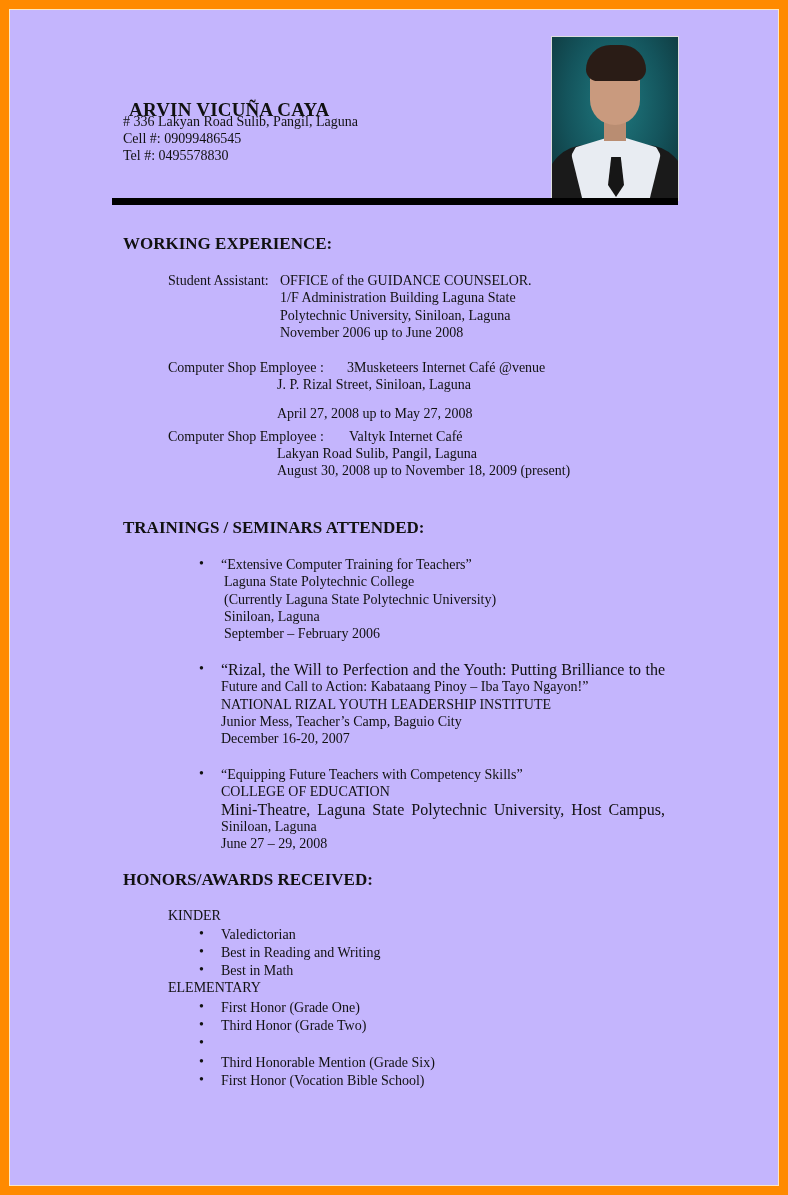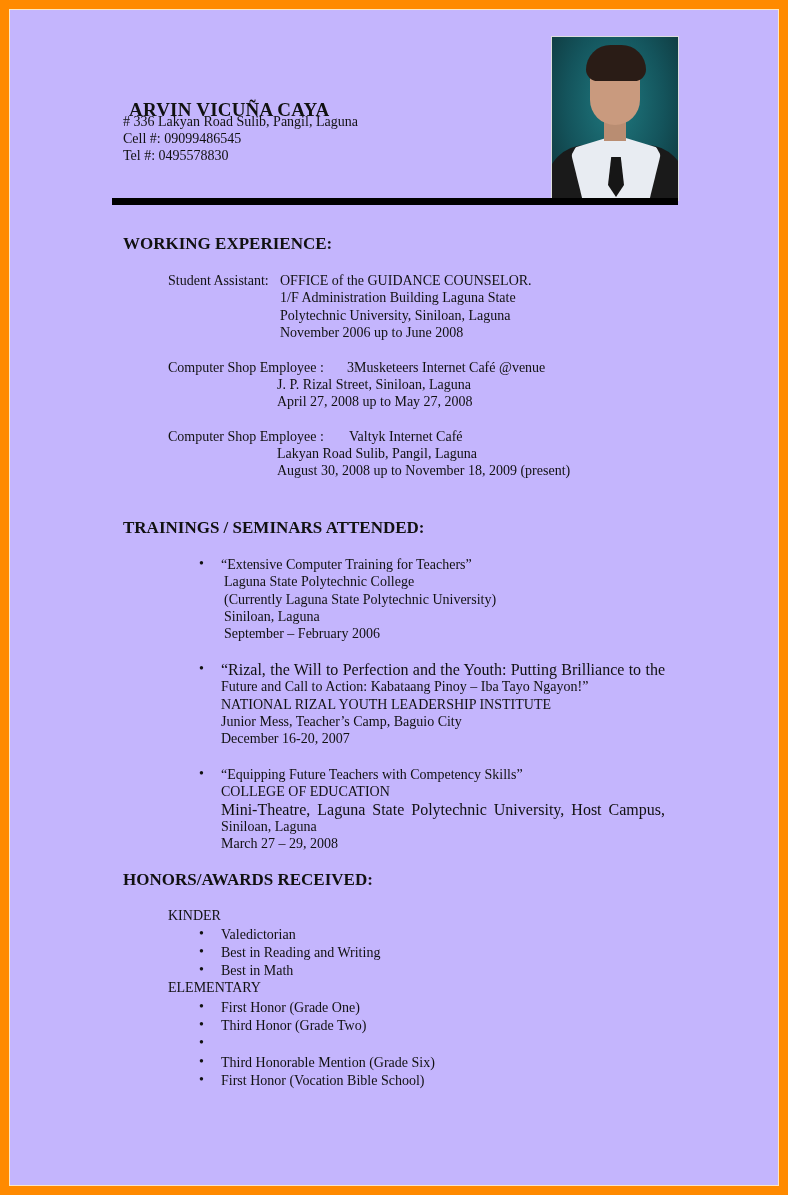--- a/index.html
+++ b/index.html
@@ -99,21 +99,21 @@
 
   <div class="abs body-text" style="left:159px; top:263px">Student Assistant:</div>
   <div class="abs body-text" style="left:271px; top:263px">OFFICE of the GUIDANCE COUNSELOR.</div>
   <div class="abs body-text" style="left:271px; top:280px">1/F Administration Building Laguna State</div>
   <div class="abs body-text" style="left:271px; top:298px">Polytechnic University, Siniloan, Laguna</div>
   <div class="abs body-text" style="left:271px; top:315px">November 2006 up to June 2008</div>
 
   <div class="abs body-text" style="left:159px; top:350px">Computer Shop Employee :</div>
   <div class="abs body-text" style="left:338px; top:350px">3Musketeers Internet Café @venue</div>
   <div class="abs body-text" style="left:268px; top:367px">J. P. Rizal Street, Siniloan, Laguna</div>
-  <div class="abs body-text" style="left:268px; top:384px">April 27, 2008 up to May 27, 2008</div>
+  <div class="abs body-text" style="left:268px; top:396px">April 27, 2008 up to May 27, 2008</div>
 
   <div class="abs body-text" style="left:159px; top:419px">Computer Shop Employee :</div>
   <div class="abs body-text" style="left:340px; top:419px">Valtyk Internet Café</div>
   <div class="abs body-text" style="left:268px; top:436px">Lakyan Road Sulib, Pangil, Laguna</div>
   <div class="abs body-text" style="left:268px; top:453px">August 30, 2008 up to November 18, 2009 (present)</div>
 
   <div class="abs heading" style="top:509px">TRAININGS / SEMINARS ATTENDED:</div>
 
   <div class="bullet" style="left:190px; top:547px">•</div>
   <div class="abs body-text" style="left:212px; top:547px">“Extensive Computer Training for Teachers”</div>
@@ -131,21 +131,21 @@
   <div class="abs body-text" style="left:212px; top:704px">Junior Mess, Teacher’s Camp, Baguio City</div>
   <div class="abs body-text" style="left:212px; top:721px">December 16-20, 2007</div>
 
   <div class="bullet" style="left:190px; top:757px">•</div>
   <div class="abs body-text" style="left:212px; top:757px">“Equipping Future Teachers with Competency Skills”</div>
   <div class="abs body-text" style="left:212px; top:774px">COLLEGE OF EDUCATION</div>
   <div class="justify" style="left:212px; top:792px">
     <span class="line">Mini-Theatre, Laguna State Polytechnic University, Host Campus,</span>
   </div>
   <div class="abs body-text" style="left:212px; top:809px">Siniloan, Laguna</div>
-  <div class="abs body-text" style="left:212px; top:826px">March 27 – 29, 2008</div>
+  <div class="abs body-text" style="left:212px; top:826px">June 27 – 29, 2008</div>
 
   <div class="abs heading" style="top:861px">HONORS/AWARDS RECEIVED:</div>
 
   <div class="abs body-text" style="left:159px; top:898px">KINDER</div>
   <div class="bullet" style="left:190px; top:917px">•</div>
   <div class="abs body-text" style="left:212px; top:917px">Valedictorian</div>
   <div class="bullet" style="left:190px; top:935px">•</div>
   <div class="abs body-text" style="left:212px; top:935px">Best in Reading and Writing</div>
   <div class="bullet" style="left:190px; top:953px">•</div>
   <div class="abs body-text" style="left:212px; top:953px">Best in Math</div>

